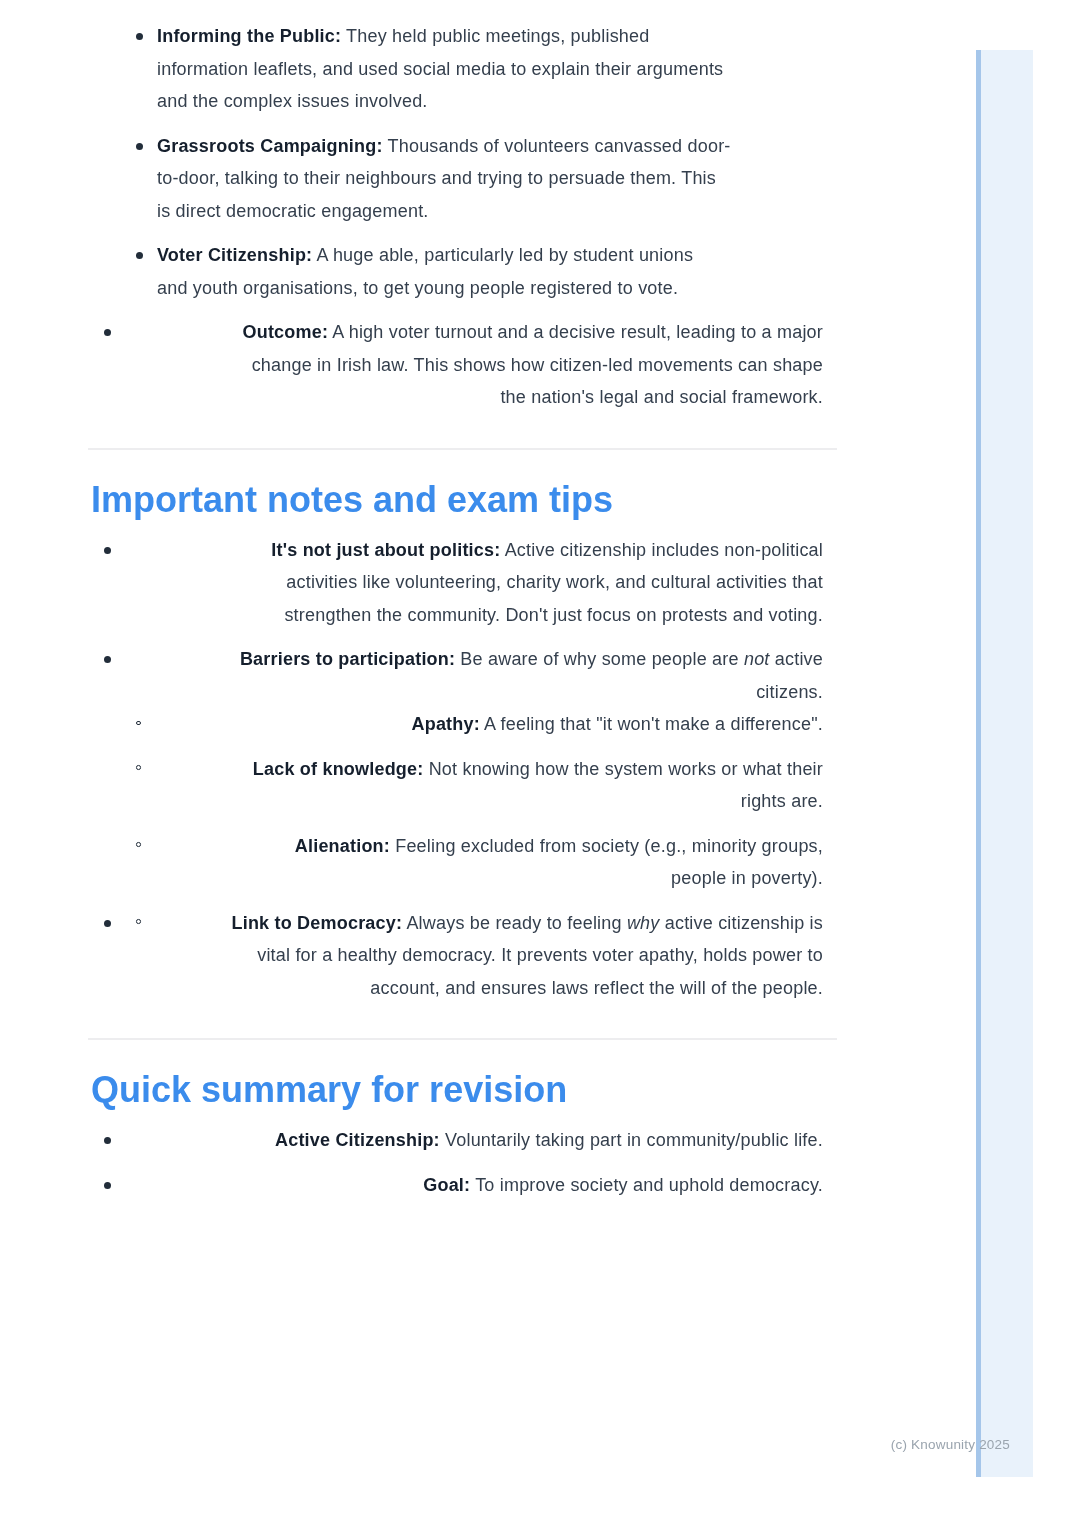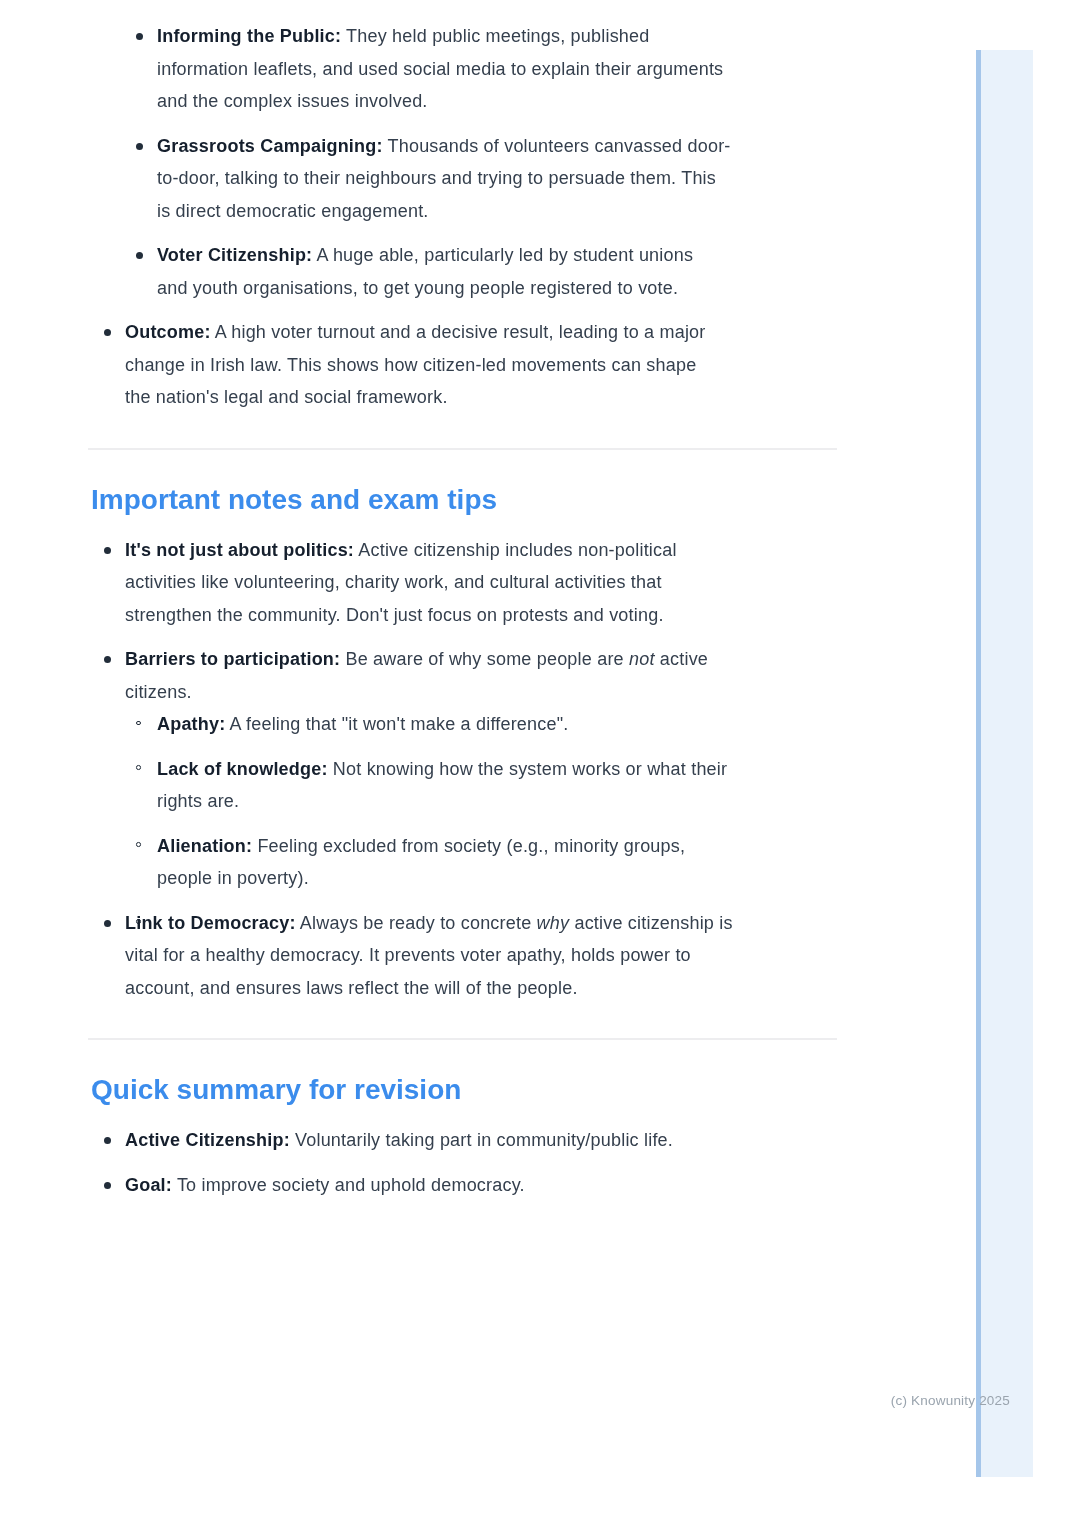--- a/index.html
+++ b/index.html
@@ -24,21 +24,21 @@
     width:732px;
     padding-top:20px;
     font-size:18px;
     line-height:32.5px;
     letter-spacing:0.2px;
     color:#343f4d;
   }
   .blist { list-style:none; margin:0; padding:0; }
   .blist.nested { margin-left:-34px; }
   .item { position:relative; margin-bottom:12px; }
-  .item.ind1 { padding-left:34px; }
+  .item.ind1 { padding-left:34px;text-align:right; }
   .item.ind2 { padding-left:66px; }
   .item.after-nested { margin-top:10px; }
   .marker { position:absolute; display:block; }
   .ind1 > .marker { left:13px; }
   .ind2 > .marker { left:45px; }
   .marker.disc {
     width:7px; height:7px; top:13px;
     border-radius:50%;
     background:#222d3a;
   }
@@ -52,29 +52,29 @@
   .itext strong { font-weight:700; color:#151f2d; }
   .itext em { }
   .divider {
     border:0;
     border-top:2px solid #ededef;
     width:749px;
     margin:34px 0 0 -3px;
   }
   .heading {
     margin:33px 0 17px 0;
-    font-size:28px;
+    font-size:36px;
     line-height:34px;
     font-weight:700;
     letter-spacing:0;
     color:#3b8cec;
   }
   .footer {
     position:absolute;
-    top:1393px; right:70px;
+    top:1437px; right:70px;
     font-size:13.5px;
     letter-spacing:0.2px;
     color:#9aa4ae;
     z-index:2;
   }
 </style>
 </head>
 <body>
 
 <div class="edge-bar"></div>
@@ -101,21 +101,21 @@
 strengthen the community. Don't just focus on protests and voting.</span></span></li>
       <li class="item ind1"><span class="marker disc"></span><span class="itext"><strong>Barriers to participation:</strong><span> Be aware of why some people are </span><em>not</em><span> active
 citizens.</span></span><ul class="blist nested">
           <li class="item ind2"><span class="marker circle"></span><span class="itext"><strong>Apathy:</strong><span> A feeling that "it won't make a difference".</span></span></li>
           <li class="item ind2"><span class="marker circle"></span><span class="itext"><strong>Lack of knowledge:</strong><span> Not knowing how the system works or what their
 rights are.</span></span></li>
           <li class="item ind2"><span class="marker circle"></span><span class="itext"><strong>Alienation:</strong><span> Feeling excluded from society (e.g., minority groups,
 people in poverty).</span></span></li>
           <li class="item ind2"><span class="marker circle"></span></li>
         </ul></li>
-      <li class="item ind1"><span class="marker disc"></span><span class="itext"><strong>Link to Democracy:</strong><span> Always be ready to concrete </span><em>why</em><span> active citizenship is
+      <li class="item ind1"><span class="marker disc"></span><span class="itext"><strong>Link to Democracy:</strong><span> Always be ready to feeling </span><em>why</em><span> active citizenship is
 vital for a healthy democracy. It prevents voter apathy, holds power to
 account, and ensures laws reflect the will of the people.</span></span></li>
     </ul>
     <hr class="divider">
     <h2 class="heading">Quick summary for revision</h2>
     <ul class="blist">
       <li class="item ind1"><span class="marker disc"></span><span class="itext"><strong>Active Citizenship:</strong><span> Voluntarily taking part in community/public life.</span></span></li>
       <li class="item ind1"><span class="marker disc"></span><span class="itext"><strong>Goal:</strong><span> To improve society and uphold democracy.</span></span></li>
     </ul>
   </main>

